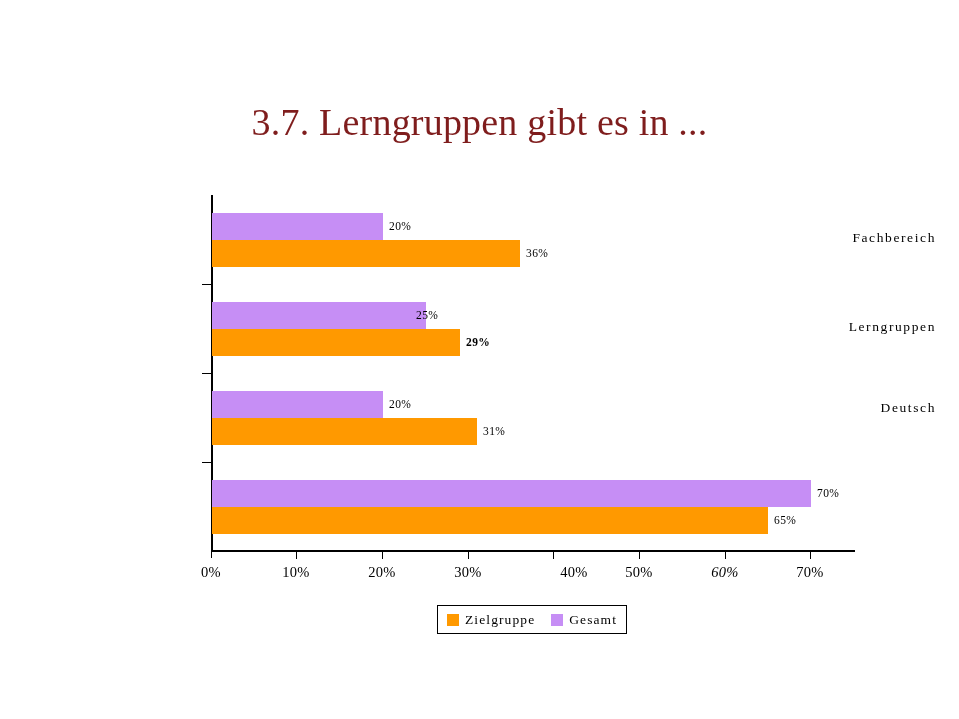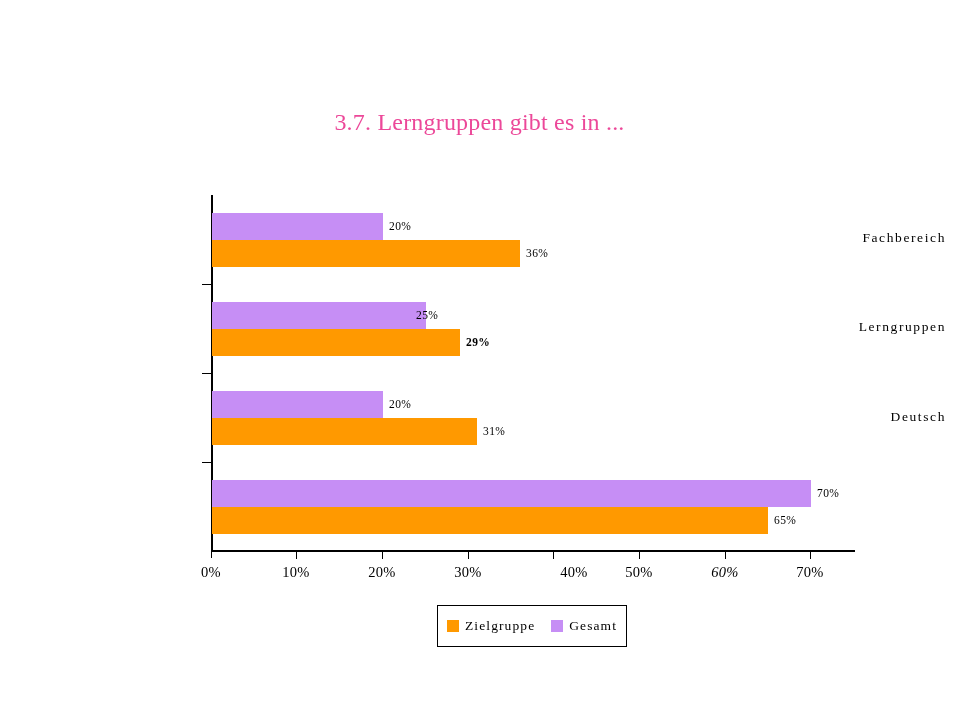--- a/index.html
+++ b/index.html
@@ -24,25 +24,25 @@
   }
 
   
   .chart-title {
     position: absolute;
     left: 0;
     top: 103px;
     width: 959px;
     text-align: center;
     font-family: "Liberation Serif", "DejaVu Serif", serif;
-    font-size: 24px;
+    font-size: 38px;
     font-weight: normal;
     line-height: 38px;
     letter-spacing: 0.2px;
-    color: #ec4899;
+    color: #7f1d1d;
     white-space: nowrap;
   }
 
   .axis-y-line {
     position: absolute;
     left: 211px;
     top: 195px;
     width: 2px;
     height: 357px;
     background: #000000;
@@ -90,21 +90,21 @@
   
   .cat-label {
     position: absolute;
     right: 0;
     width: 200px;
     text-align: right;
     font-size: 13.5px;
     line-height: 16px;
     letter-spacing: 1.6px;
     white-space: nowrap;
-    padding-right: 13px;
+    padding-right: 23px;
     box-sizing: border-box;
   }
 
   
   .bar {
     position: absolute;
     left: 212px;
     height: 27px;
   }
   .bar.series-zielgruppe { background: #FF9900; }
@@ -117,21 +117,21 @@
     letter-spacing: 0.4px;
     white-space: nowrap;
     color: #000000;
   }
 
   
   .legend-box {
     position: absolute;
     left: 437px;
     top: 605px;
-    height: 42px;
+    height: 29px;
     border: 1px solid #000000;
     background: #ffffff;
     display: flex;
     align-items: center;
     padding: 0 9px;
     box-sizing: border-box;
     gap: 16px;
   }
   .legend-entry {
     display: flex;
@@ -179,21 +179,21 @@
   <div class="x-tick-label" style="left:266px;">10%</div>
   <div class="x-tick-label" style="left:352px;">20%</div>
   <div class="x-tick-label" style="left:438px;">30%</div>
   <div class="x-tick-label" style="left:544px;">40%</div>
   <div class="x-tick-label" style="left:609px;">50%</div>
   <div class="x-tick-label" style="left:695px;font-style:italic;">60%</div>
   <div class="x-tick-label" style="left:780px;">70%</div>
 
   <div class="cat-label" style="top:230px;">Fachbereich</div>
   <div class="cat-label" style="top:319px;">Lerngruppen</div>
-  <div class="cat-label" style="top:409px;text-align:right;">Deutsch</div>
+  <div class="cat-label" style="top:400px;text-align:right;">Deutsch</div>
 
   <div class="bar series-gesamt" style="top:213px; width:171px;"></div>
   <div class="bar-value" style="left:389px; top:219px;">20%</div>
 
   <div class="bar series-zielgruppe" style="top:240px; width:308px;"></div>
   <div class="bar-value" style="left:526px; top:246px;">36%</div>
 
   <div class="bar series-gesamt" style="top:302px; width:214px;"></div>
   <div class="bar-value" style="left:416px; top:308px;">25%</div>
 

